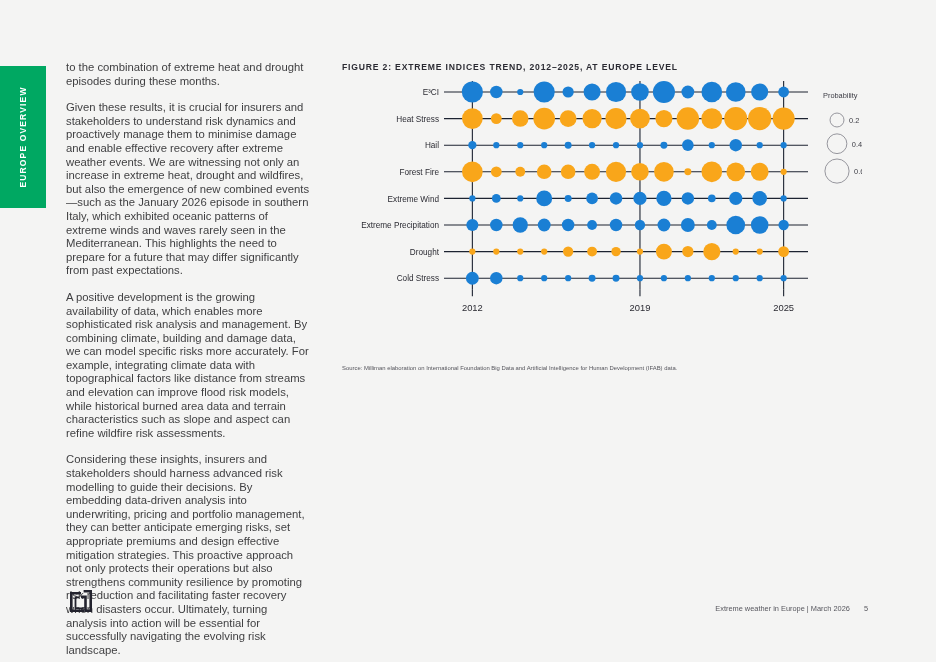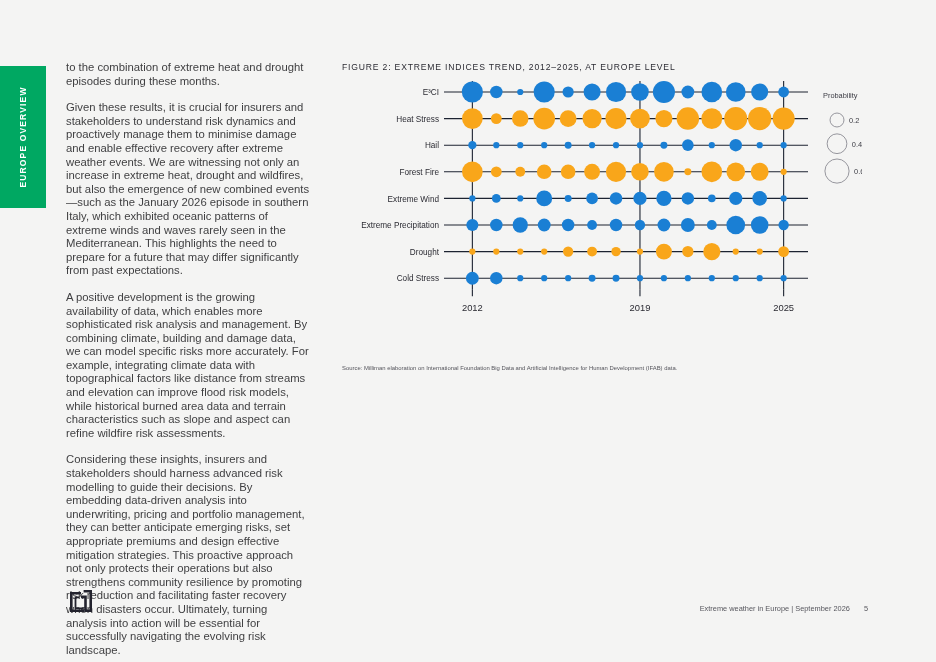--- a/index.html
+++ b/index.html
@@ -54,21 +54,21 @@
 
   
   #figure {
     position: absolute;
     left: 342px;
     top: 62px;
     width: 520px;
   }
   #figure-title {
     font-size: 8.6px;
-    font-weight: normal;
+    font-weight: bold;
     letter-spacing: 0.82px;
     color: #2b2b33;
     margin: 0 0 6px 0;
   }
   #chart-wrap {
     position: relative;
     width: 520px;
     height: 280px;
     margin-top: 8px;
   }
@@ -277,15 +277,15 @@
   <div id="figure-source">Source: Milliman elaboration on International Foundation Big Data and Artificial Intelligence for Human Development (IFAB) data.</div>
 </div>
 
 <svg id="footer-logo" viewBox="0 0 26 26">
   <path d="M2 4 H13 L13 6.4 L4.6 6.4 L4.6 21.6 L16.2 21.6 L16.2 24 L2 24 Z" fill="#23232e"></path>
   <path d="M15.6 2 H24 V24 H16.2 V10.2 H13 V7.6 H18.8 V21.4 H21.4 V4.6 H15.6 Z" fill="#23232e"></path>
   <path d="M6.6 8.6 H11.2 V10.2 H8.4 V19.6 H15.8 V21.2 H6.6 Z" fill="#23232e"></path>
 </svg>
 
 <div id="footer-meta">
-  <span>Extreme weather in Europe | September 2026</span>
+  <span>Extreme weather in Europe | March 2026</span>
   <span class="page-number">5</span>
 </div>
 
 </body></html>

